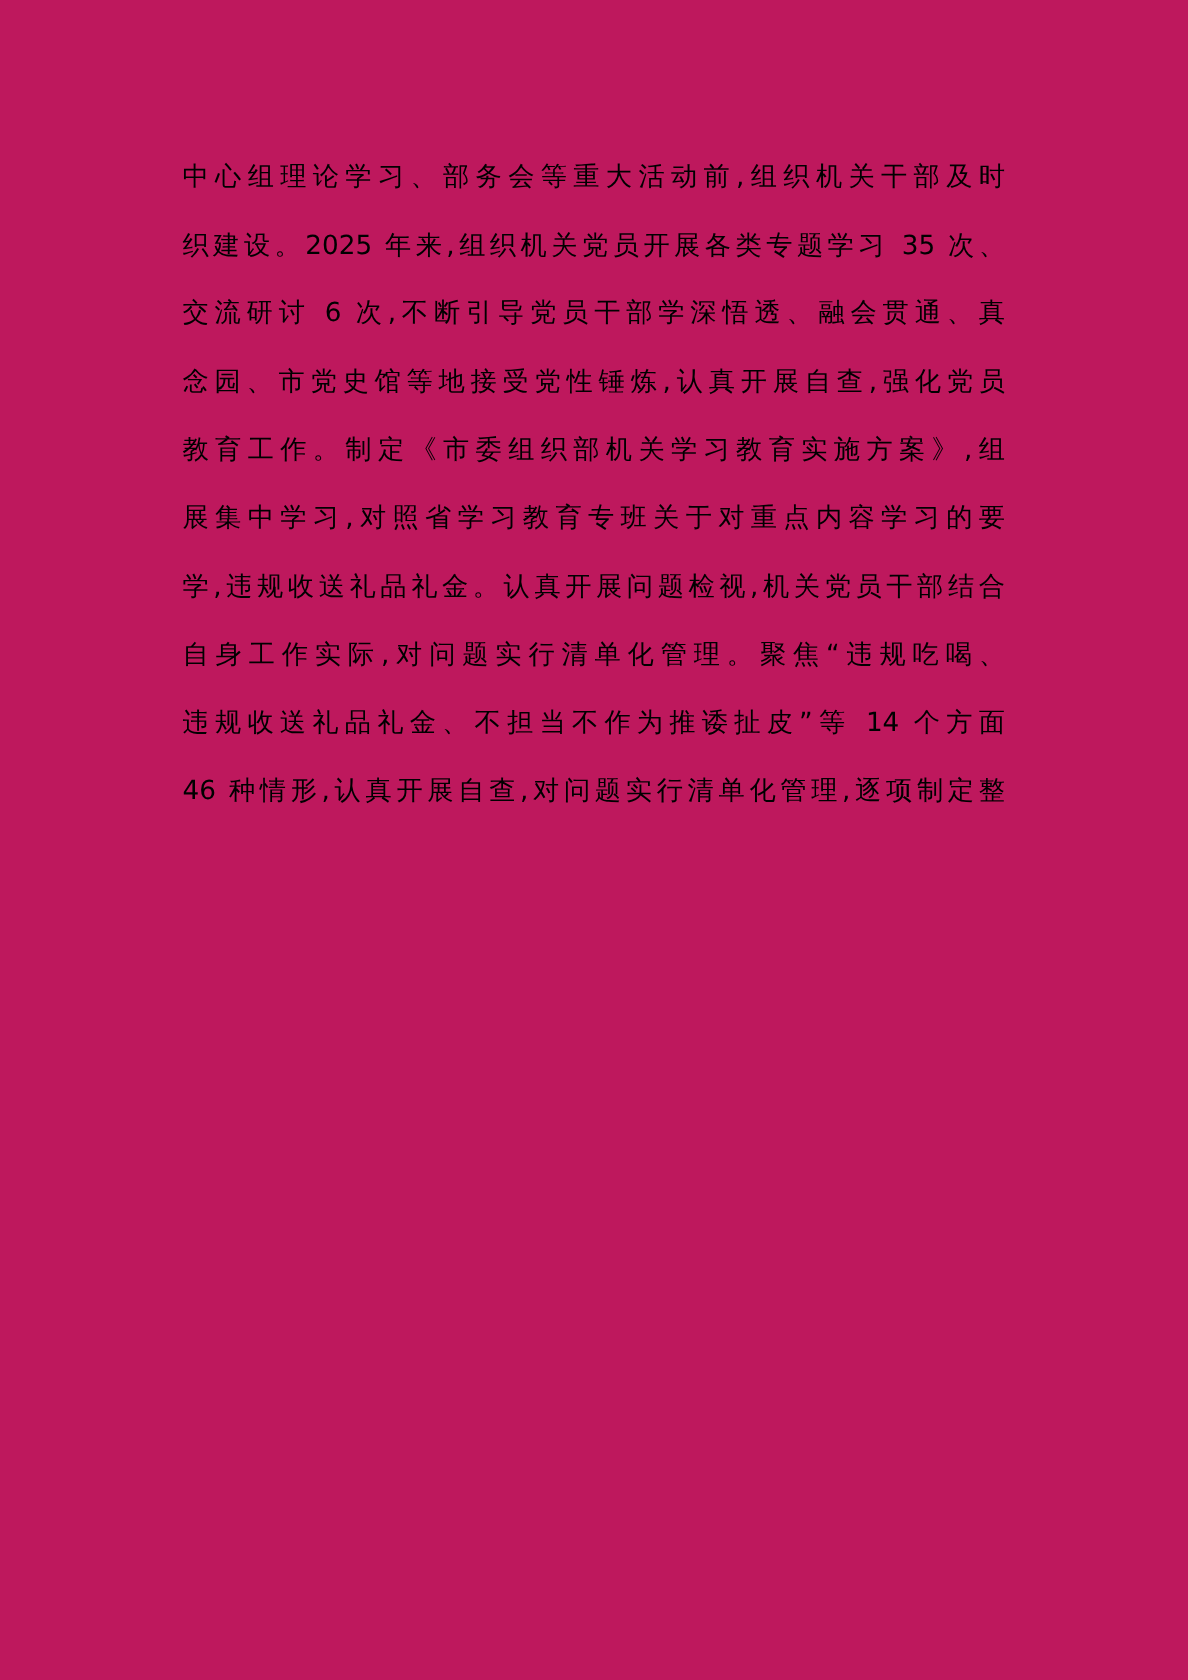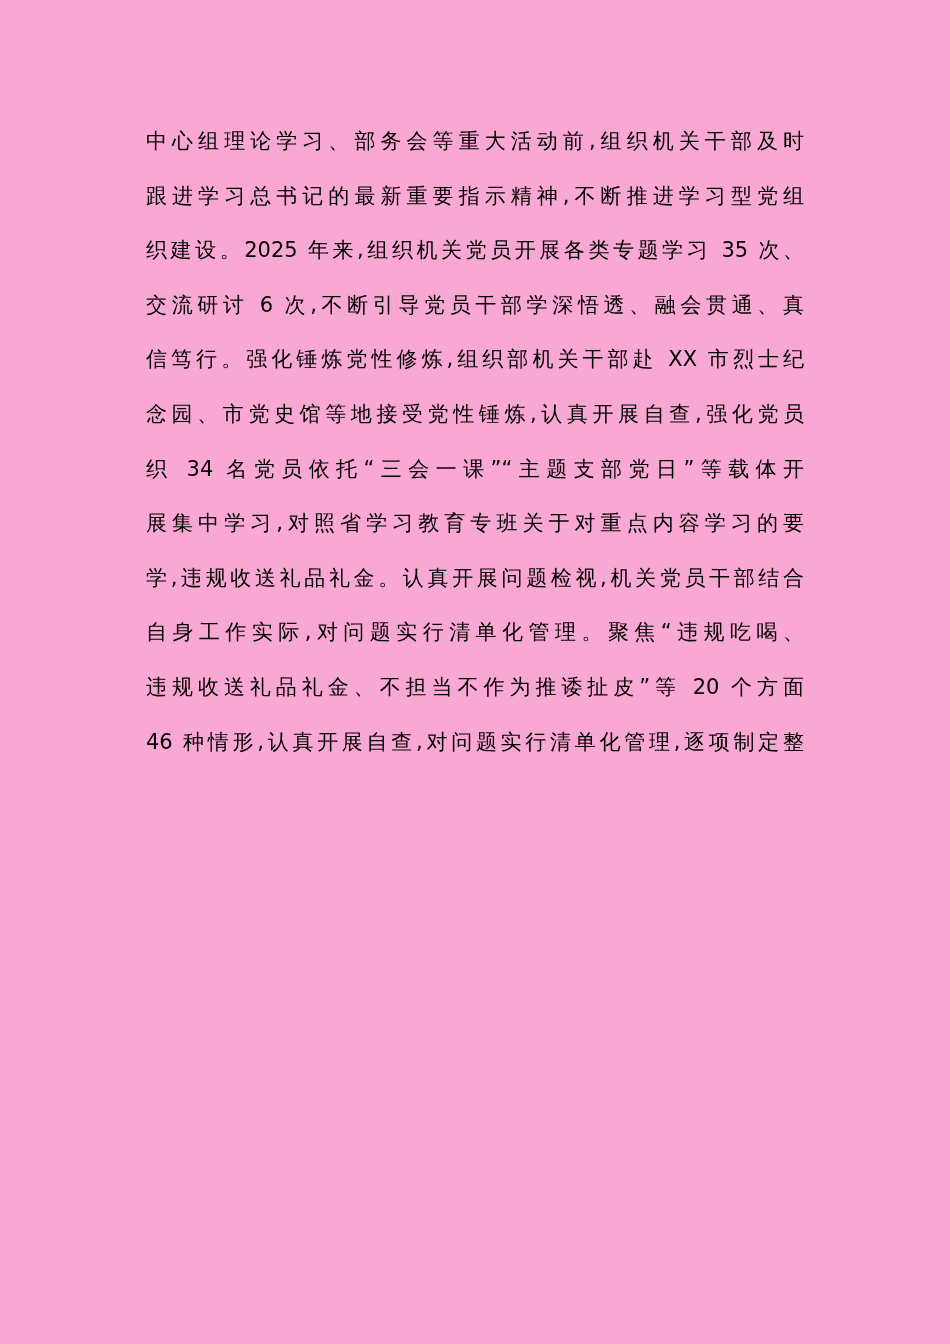--- a/index.html
+++ b/index.html
@@ -14,21 +14,21 @@
     overflow: hidden;
     font-family: "DejaVu Sans", "Liberation Sans", sans-serif;
     color: #000000;
   }
   .page {
     position: absolute;
     left: 0;
     top: 0;
     width: 950px;
     height: 1344px;
-    background: #f9a8d4;
+    background: #be185d;
     text-decoration: underline;
   }
   .body-text {
     position: absolute;
     left: 146px;
     top: 124px;
     width: 658px;
   }
   .line {
     height: 54.6px;
@@ -41,25 +41,23 @@
     overflow: hidden;
     letter-spacing: 0;
   }
 </style>
 </head>
 <body>
 
 <div class="page">
   <div class="body-text">
     <div class="line">中心组理论学习、部务会等重大活动前,组织机关干部及时</div>
-    <div class="line">跟进学习总书记的最新重要指示精神,不断推进学习型党组</div>
     <div class="line">织建设。2025 年来,组织机关党员开展各类专题学习 35 次、</div>
     <div class="line">交流研讨 6 次,不断引导党员干部学深悟透、融会贯通、真</div>
-    <div class="line">信笃行。强化锤炼党性修炼,组织部机关干部赴 XX 市烈士纪</div>
     <div class="line">念园、市党史馆等地接受党性锤炼,认真开展自查,强化党员</div>
-    <div class="line">织 34 名党员依托“三会一课”“主题支部党日”等载体开</div>
+    <div class="line">教育工作。制定《市委组织部机关学习教育实施方案》,组</div>
     <div class="line">展集中学习,对照省学习教育专班关于对重点内容学习的要</div>
     <div class="line">学,违规收送礼品礼金。认真开展问题检视,机关党员干部结合</div>
     <div class="line">自身工作实际,对问题实行清单化管理。聚焦“违规吃喝、</div>
-    <div class="line">违规收送礼品礼金、不担当不作为推诿扯皮”等 20 个方面</div>
+    <div class="line">违规收送礼品礼金、不担当不作为推诿扯皮”等 14 个方面</div>
     <div class="line">46 种情形,认真开展自查,对问题实行清单化管理,逐项制定整</div>
   </div>
 </div>
 
 </body></html>

